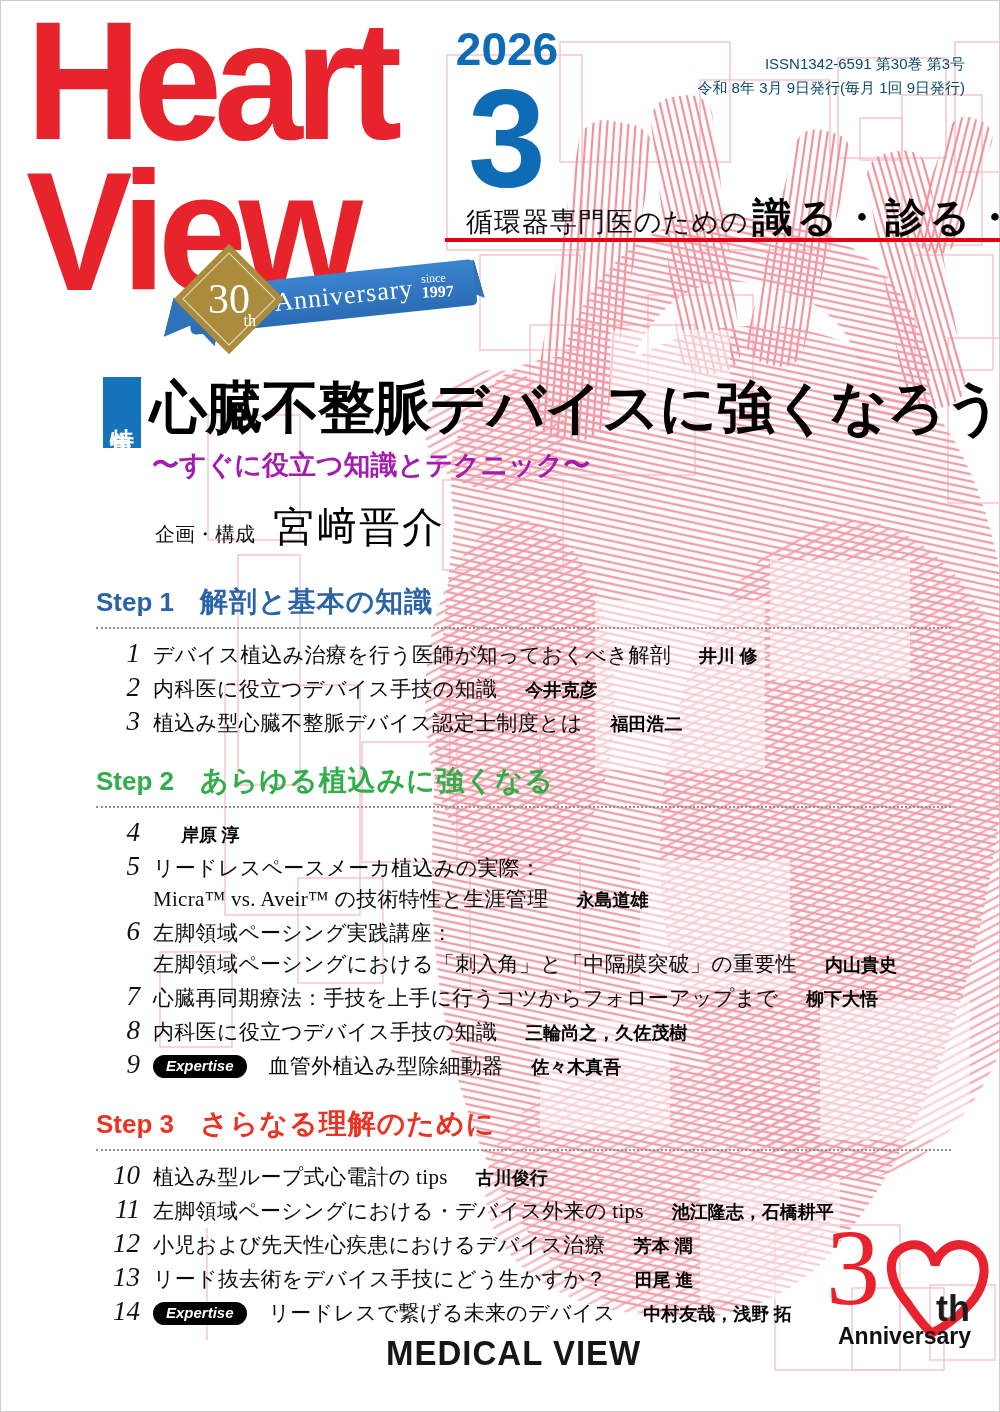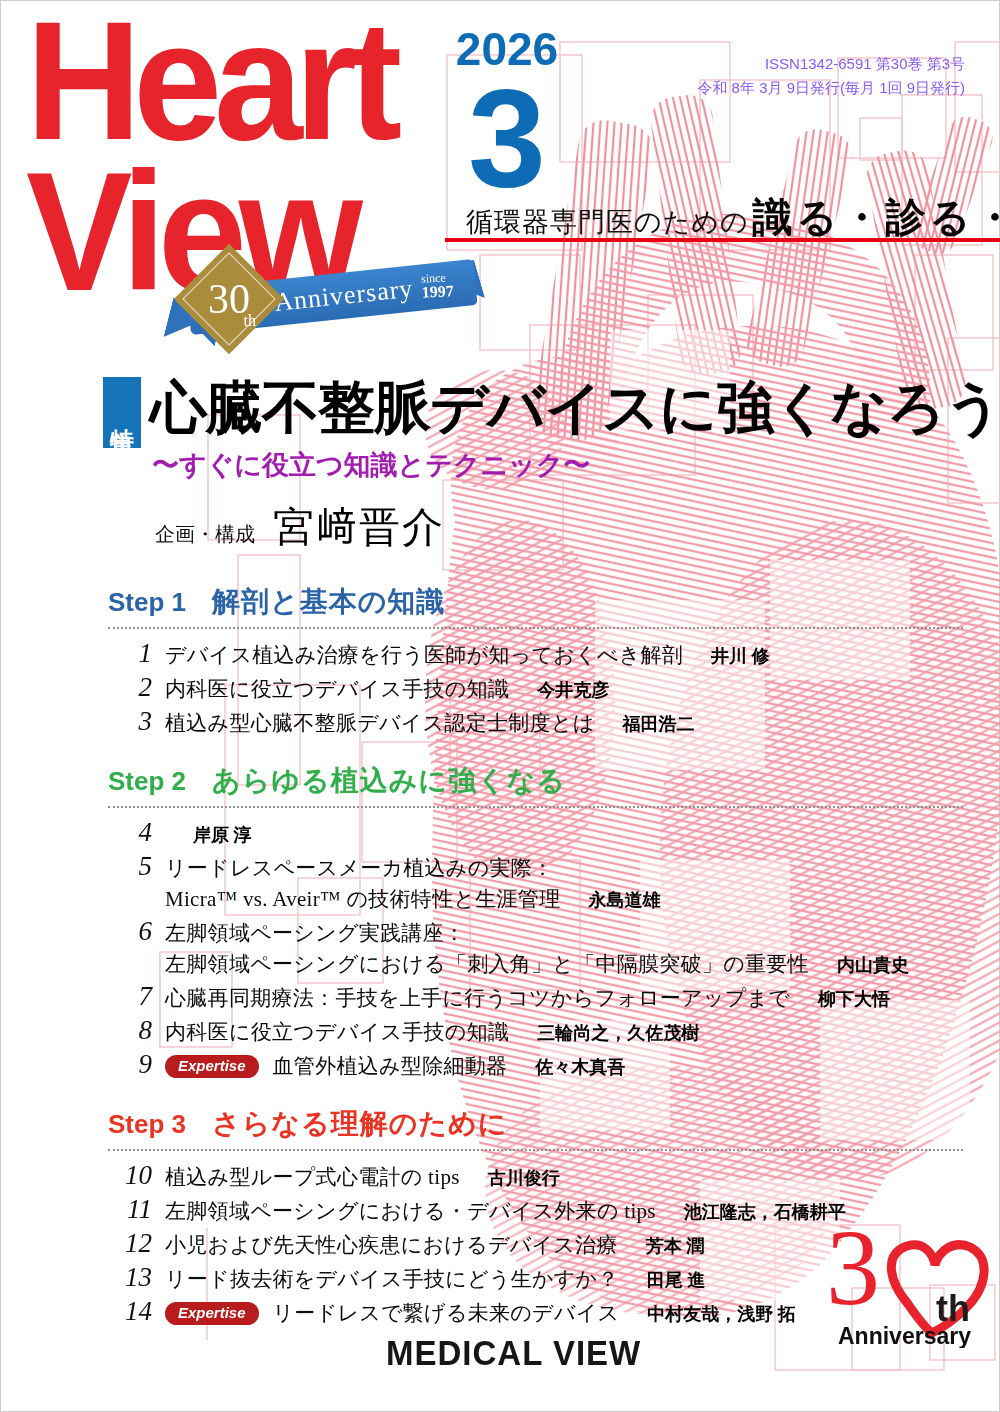--- a/index.html
+++ b/index.html
@@ -17,21 +17,21 @@
     left:26px;top:6px;color:#e7242b;font-weight:bold;
     font-size:168px;line-height:.90;letter-spacing:-.05em;
     transform:scaleX(.95);transform-origin:left top;
   }
   
   .issue{left:452px;top:26px;width:110px;text-align:center;color:#0d6cb5;font-weight:bold;}
   .issue .year{font-size:46px;line-height:1;}
   .issue .month{font-size:140px;line-height:.92;margin-top:2px;}
 
   
-  .pubinfo{right:35px;top:52px;text-align:right;font-size:15px;color:#8b5cf6;line-height:1.6;}
+  .pubinfo{right:35px;top:52px;text-align:right;font-size:15px;color:#0c4a6e;line-height:1.6;}
 
   
   .tagline{left:466px;top:190px;display:flex;align-items:baseline;white-space:nowrap;}
   .tagline .pre{font-size:27px;color:#101010;letter-spacing:1px;}
   .tagline .main{font-family:"Liberation Serif",serif;font-weight:bold;font-size:40px;color:#000;letter-spacing:4px;margin-left:4px;}
   .redrule{left:445px;top:238px;width:555px;height:4px;background:#e60012;}
 
   
   .ribbon{left:166px;top:248px;width:320px;height:104px;}
   .band{
@@ -56,34 +56,34 @@
   .tokushu{left:103px;top:377px;width:38px;height:71px;background:#1473b9;color:#fff;
     display:flex;align-items:center;justify-content:center;
     writing-mode:vertical-rl;text-orientation:upright;font-size:24px;font-weight:bold;letter-spacing:5px;}
   .ftitle{left:150px;top:370px;font-size:57px;font-weight:bold;color:#000;letter-spacing:-1px;white-space:nowrap;}
   .fsub{left:152px;top:447px;font-size:27px;font-weight:bold;color:#a21caf;white-space:nowrap;}
   .feditor{left:155px;top:500px;display:flex;align-items:baseline;gap:18px;}
   .feditor .lab{font-size:20px;color:#111;}
   .feditor .name{font-size:41px;font-weight:normal;color:#000;letter-spacing:2px;}
 
   
-  .toc{left:108px;top:583px;width:855px;}
+  .toc{left:96px;top:583px;width:855px;}
   .section{margin-top:22px;}
   .section:first-child{margin-top:0;}
   .sec-head{display:flex;align-items:baseline;gap:26px;font-weight:bold;
     border-bottom:2px dotted #909090;padding-bottom:6px;margin-bottom:9px;}
   .step{font-size:26px;letter-spacing:0;}
   .sec-title{font-size:28px;letter-spacing:1px;}
   .row{display:flex;align-items:baseline;line-height:31px;}
   .num{width:44px;flex:none;text-align:right;font-family:"Liberation Serif",serif;font-style:italic;font-size:27px;color:#111;margin-right:13px;}
   .ititle{font-family:"Liberation Serif",serif;font-size:21px;color:#0c0c0c;letter-spacing:.3px;white-space:nowrap;}
   .iauth{font-size:18px;font-weight:bold;color:#000;margin-left:28px;white-space:nowrap;font-family:Liberation Serif, serif;}
   .row.cont{padding-left:57px;}
-  .exp-badge{background:#b91c1c;color:#fff;font-size:15px;font-weight:bold;font-style:italic;
-    border-radius:13px;padding:2px 13px 3px;margin-right:14px;align-self:center;line-height:1.2;}
+  .exp-badge{background:#000000;color:#fff;font-size:15px;font-weight:bold;font-style:italic;
+    border-radius:13px;padding:2px 13px 3px;margin-right:22px;align-self:center;line-height:1.2;}
 
   
   .publisher{left:386px;top:1333px;font-size:33px;font-weight:bold;color:#161616;
     letter-spacing:1px;transform:scaleY(1.08);transform-origin:left top;white-space:nowrap;}
   .annimark{left:820px;top:1208px;width:180px;height:140px;}
 </style>
 </head>
 <body>
 
 <svg class="bg" width="1000" height="1412" viewBox="0 0 1000 1412" aria-hidden="true">

